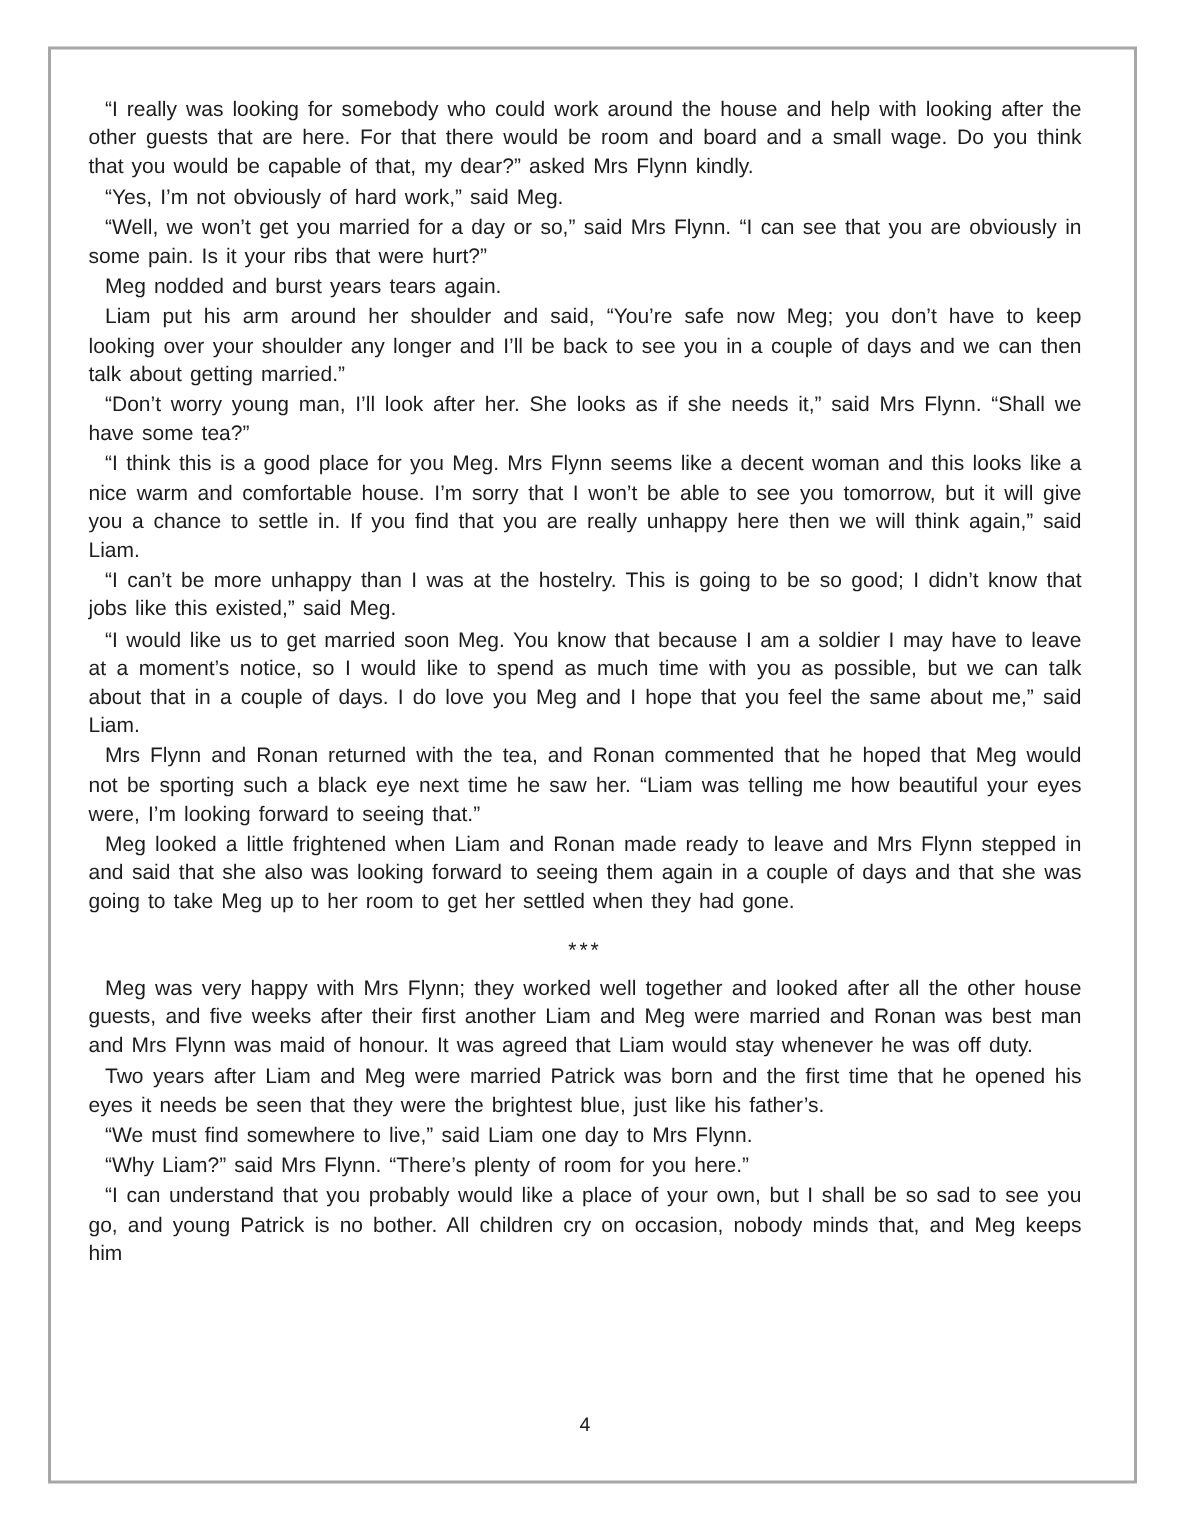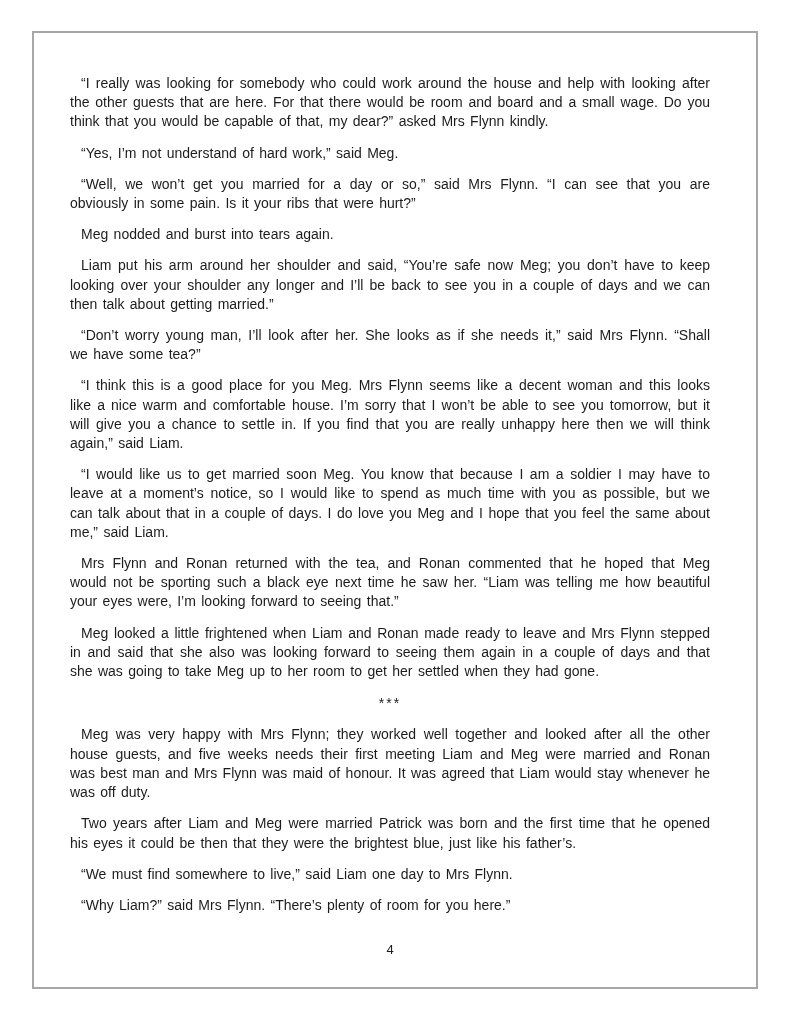--- a/index.html
+++ b/index.html
@@ -27,21 +27,21 @@
   .story-text {
     position: absolute;
     left: 58px;
     top: 62px;
     width: 664px;
     color: #1c1c1c;
     font-size: 14px;
     line-height: 19.2px;
   }
   .story-text p.paragraph {
-    margin: 12px;
+    margin: 1px;
     text-align: justify;
     text-indent: 11px;
     word-spacing: 1.5px;
   }
   .story-text p.separator {
     margin: 13px 0 6px 0;
     text-align: center;
     text-indent: 0;
     letter-spacing: 2px;
     font-size: 14px;
@@ -57,29 +57,31 @@
     line-height: 16px;
   }
 </style>
 </head>
 <body>
 
 <div class="page">
   <div class="border-frame"></div>
   <div class="story-text">
       <p class="paragraph">“I really was looking for somebody who could work around the house and help with looking after the other guests that are here. For that there would be room and board and a small wage. Do you think that you would be capable of that, my dear?” asked Mrs Flynn kindly.</p>
-      <p class="paragraph">“Yes, I’m not understand of hard work,” said Meg.</p>
+      <p class="paragraph">“Yes, I’m not obviously of hard work,” said Meg.</p>
       <p class="paragraph">“Well, we won’t get you married for a day or so,” said Mrs Flynn. “I can see that you are obviously in some pain. Is it your ribs that were hurt?”</p>
-      <p class="paragraph">Meg nodded and burst into tears again.</p>
+      <p class="paragraph">Meg nodded and burst years tears again.</p>
       <p class="paragraph">Liam put his arm around her shoulder and said, “You’re safe now Meg; you don’t have to keep looking over your shoulder any longer and I’ll be back to see you in a couple of days and we can then talk about getting married.”</p>
       <p class="paragraph">“Don’t worry young man, I’ll look after her. She looks as if she needs it,” said Mrs Flynn. “Shall we have some tea?”</p>
       <p class="paragraph">“I think this is a good place for you Meg. Mrs Flynn seems like a decent woman and this looks like a nice warm and comfortable house. I’m sorry that I won’t be able to see you tomorrow, but it will give you a chance to settle in. If you find that you are really unhappy here then we will think again,” said Liam.</p>
+      <p class="paragraph">“I can’t be more unhappy than I was at the hostelry. This is going to be so good; I didn’t know that jobs like this existed,” said Meg.</p>
       <p class="paragraph">“I would like us to get married soon Meg. You know that because I am a soldier I may have to leave at a moment’s notice, so I would like to spend as much time with you as possible, but we can talk about that in a couple of days. I do love you Meg and I hope that you feel the same about me,” said Liam.</p>
       <p class="paragraph">Mrs Flynn and Ronan returned with the tea, and Ronan commented that he hoped that Meg would not be sporting such a black eye next time he saw her. “Liam was telling me how beautiful your eyes were, I’m looking forward to seeing that.”</p>
       <p class="paragraph">Meg looked a little frightened when Liam and Ronan made ready to leave and Mrs Flynn stepped in and said that she also was looking forward to seeing them again in a couple of days and that she was going to take Meg up to her room to get her settled when they had gone.</p>
       <p class="separator">***</p>
-      <p class="paragraph">Meg was very happy with Mrs Flynn; they worked well together and looked after all the other house guests, and five weeks needs their first meeting Liam and Meg were married and Ronan was best man and Mrs Flynn was maid of honour. It was agreed that Liam would stay whenever he was off duty.</p>
-      <p class="paragraph">Two years after Liam and Meg were married Patrick was born and the first time that he opened his eyes it could be then that they were the brightest blue, just like his father’s.</p>
+      <p class="paragraph">Meg was very happy with Mrs Flynn; they worked well together and looked after all the other house guests, and five weeks after their first another Liam and Meg were married and Ronan was best man and Mrs Flynn was maid of honour. It was agreed that Liam would stay whenever he was off duty.</p>
+      <p class="paragraph">Two years after Liam and Meg were married Patrick was born and the first time that he opened his eyes it needs be seen that they were the brightest blue, just like his father’s.</p>
       <p class="paragraph">“We must find somewhere to live,” said Liam one day to Mrs Flynn.</p>
       <p class="paragraph">“Why Liam?” said Mrs Flynn. “There’s plenty of room for you here.”</p>
+      <p class="paragraph">“I can understand that you probably would like a place of your own, but I shall be so sad to see you go, and young Patrick is no bother. All children cry on occasion, nobody minds that, and Meg keeps him</p>
     </div>
   <div class="page-footer">4</div>
 </div>
 
 </body></html>

